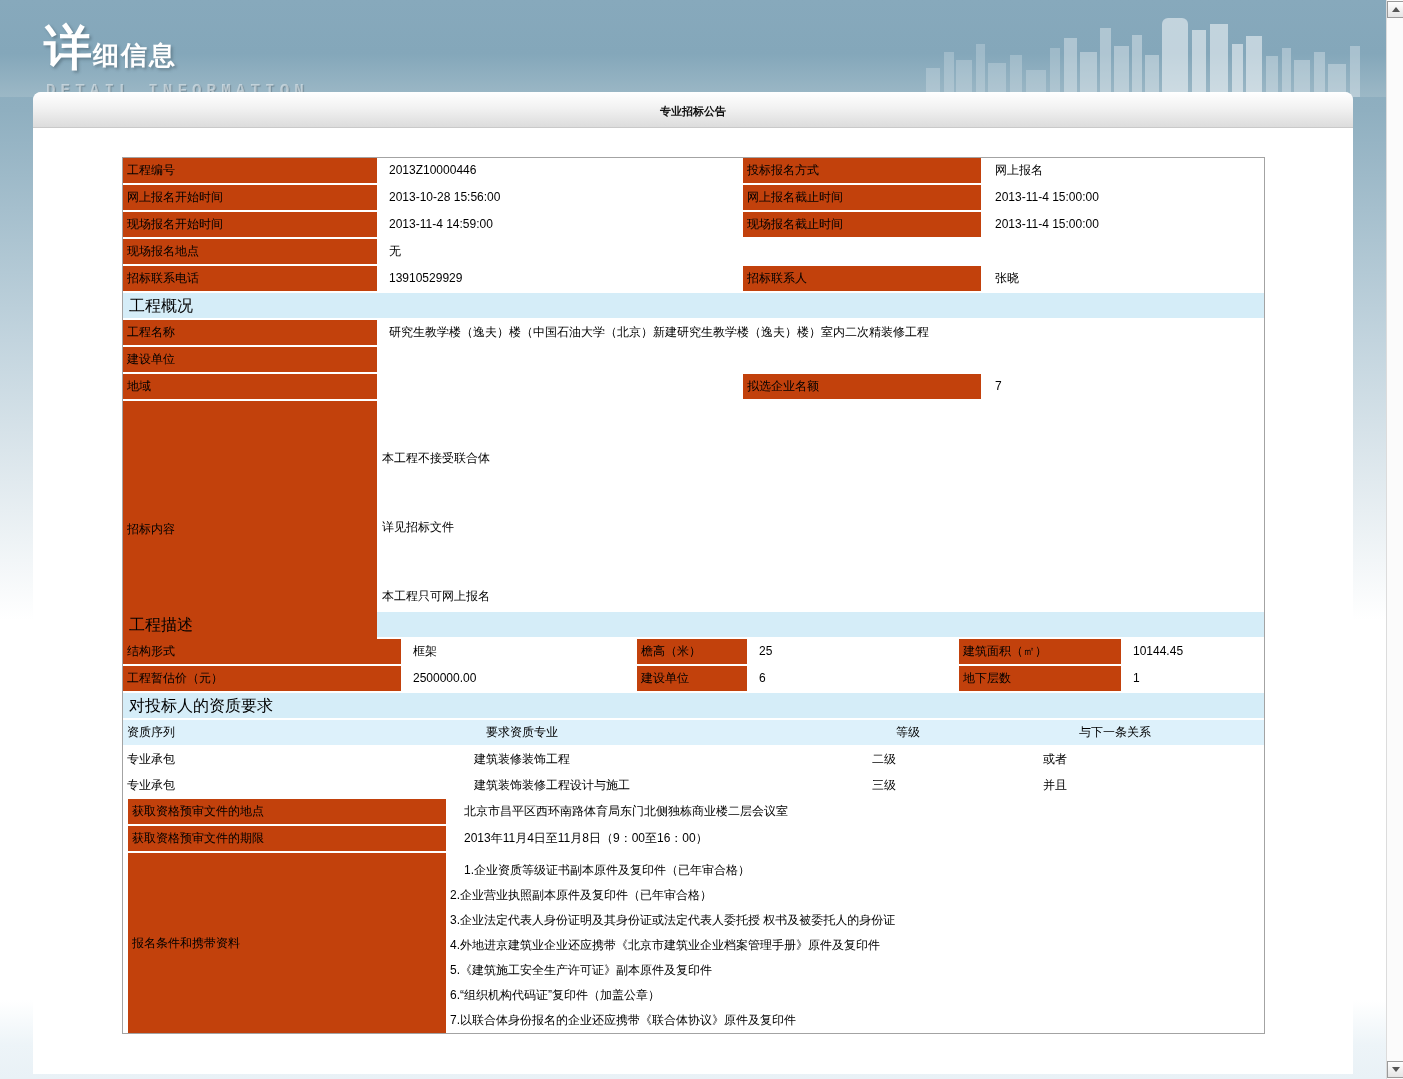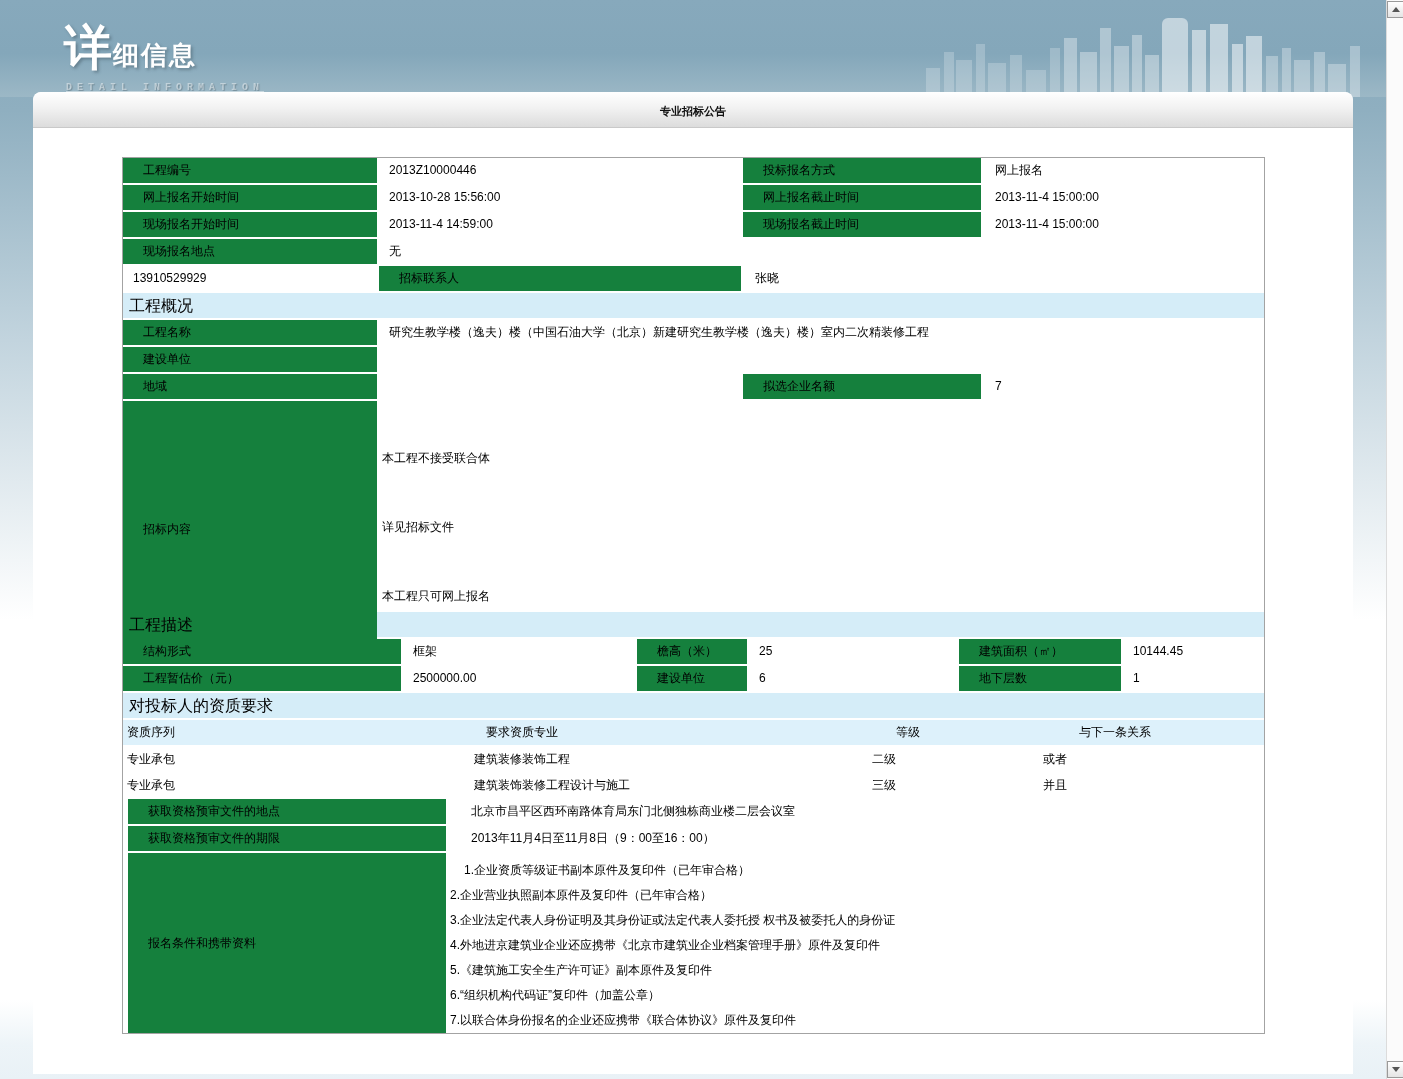--- a/index.html
+++ b/index.html
@@ -7,56 +7,56 @@
   body {
     font-family: "Liberation Sans", "DejaVu Sans", sans-serif;
     background: linear-gradient(180deg, #84a7ba 0px, #8fafc0 110px, #c2d4de 340px, #ffffff 620px, #ffffff 1000px, #edf4f8 1045px, #e9f1f6 1079px);
     position: relative;
     color:#000;
   }
   .viewport { position:absolute; left:0; top:0; width:1386px; height:1079px; }
 
   
   .banner { position:relative; height:97px; background: linear-gradient(180deg, #87a9bc 0%, #84a7ba 55%, #9cb8c6 100%); overflow:hidden; }
-  .logo { position:absolute; left:64px; top:16px; color:#fff; text-shadow: 2px 2px 3px rgba(60,80,90,.45); white-space:nowrap; }
+  .logo { position:absolute; left:44px; top:16px; color:#fff; text-shadow: 2px 2px 3px rgba(60,80,90,.45); white-space:nowrap; }
   .logo-big { font-size:48px; font-weight:bold; letter-spacing:1px; }
   .logo-small { font-size:26px; font-weight:bold; letter-spacing:2px; }
-  .logo-en { margin-top:2px; margin-left:2px; font-size:10px; font-weight:bold; letter-spacing:5px; color:rgba(255,255,255,.45); text-shadow:1px 1px 1px rgba(90,110,120,.55); font-family:"Liberation Mono","DejaVu Sans Mono",monospace;text-decoration:underline; }
+  .logo-en { margin-top:2px; margin-left:2px; font-size:16px; font-weight:bold; letter-spacing:5px; color:rgba(255,255,255,.45); text-shadow:1px 1px 1px rgba(90,110,120,.55); font-family:"Liberation Mono","DejaVu Sans Mono",monospace;text-decoration:underline; }
   .skyline { position:absolute; right:20px; bottom:0; }
 
   
   .content-box { position:relative; margin:-5px 33px 0 33px; width:1320px; height:982px; background:#fff; border-radius:8px 8px 0 0; overflow:hidden; }
   .title-bar { height:36px; background:linear-gradient(180deg,#ffffff 0%,#f2f2f2 45%,#dcdcdc 100%); border-bottom:1px solid #c9c9c9; border-radius:8px 8px 0 0; text-align:center; line-height:36px; }
   .title-bar span { font-size:11px; font-weight:bold; color:#111; }
 
   
   .tbl { margin:29px 0 0 89px; width:1143px; border:1px solid #a3a3a3; background:#fff; font-size:12px; }
   .r { display:grid; column-gap:2px; margin-bottom:2px; }
   .r:last-child { margin-bottom:0; }
-  .lbl { background:#15803d; min-height:25px; line-height:25px; padding-left:20px; white-space:nowrap; overflow:hidden; }
+  .lbl { background:#c2410c; min-height:25px; line-height:25px; padding-left:4px; white-space:nowrap; overflow:hidden; }
   .val { min-height:25px; line-height:25px; padding-left:10px; white-space:nowrap; overflow:hidden; }
   .val.pad12 { padding-left:12px; }
   .plain { background:#fff; }
   .band { background:#d5edf8; height:25px; line-height:25px; padding-left:6px; margin-bottom:2px; font-size:16px; }
 
   .row4 { grid-template-columns:254px 362px 238px 1fr; }
   .row2 { grid-template-columns:254px 1fr; }
   .rowdesc { grid-template-columns:278px 232px 110px 208px 162px 1fr; }
 
   .rowcontent { grid-template-columns:254px 1fr; height:209px; }
   .rowcontent .lbl { display:flex; align-items:center; line-height:15px; }
   .content-area { padding:49px 0 0 3px; }
   .content-area div { line-height:17px; margin-bottom:52px; white-space:nowrap; }
 
   .qhead { display:grid; grid-template-columns:347px 398px 171px 1fr; background:#ddf1fb; height:25px; line-height:25px; margin-bottom:2px;gap:12px; }
   .qhead div { padding-left:4px; }
   .qrow { display:grid; grid-template-columns:347px 398px 171px 1fr; height:25px; line-height:25px; margin-bottom:1px; }
   .qrow div { padding-left:4px; white-space:nowrap; }
 
-  .docrow { display:grid; grid-template-columns:318px 1fr; padding-left:5px; column-gap:9px; margin-bottom:2px; }
+  .docrow { display:grid; grid-template-columns:318px 1fr; padding-left:5px; column-gap:2px; margin-bottom:2px; }
   .docrow .val { padding-left:16px; }
 
   .rowmat { display:grid; grid-template-columns:318px 1fr; padding-left:5px; column-gap:2px; height:180px; }
   .rowmat .lbl { display:flex; align-items:center; line-height:15px; }
   .mat-list { padding:5px 0 0 2px; }
   .mat-list div { height:25px; line-height:25px; white-space:nowrap; }
   .mat-list div:first-child { text-indent:14px; }
 
   
   .scrollbar { position:absolute; right:0; top:0; width:17px; height:1079px; background:#fbfbfb; border-left:1px solid #dcdcdc; }
@@ -139,20 +139,21 @@
         <div class="lbl">现场报名截止时间</div>
         <div class="val pad12">2013-11-4 15:00:00</div>
       </div>
       <div class="r row4">
         <div class="lbl">现场报名地点</div>
         <div class="val">无</div>
         <div class="val plain"></div>
         <div class="val plain"></div>
       </div>
       <div class="r row4">
+        <div class="lbl">招标联系电话</div>
         <div class="val">13910529929</div>
         <div class="lbl">招标联系人</div>
         <div class="val pad12">张晓</div>
       </div>
 
       <div class="band">工程概况</div>
       <div class="r row2">
         <div class="lbl">工程名称</div>
         <div class="val">研究生教学楼（逸夫）楼（中国石油大学（北京）新建研究生教学楼（逸夫）楼）室内二次精装修工程</div>
       </div>

